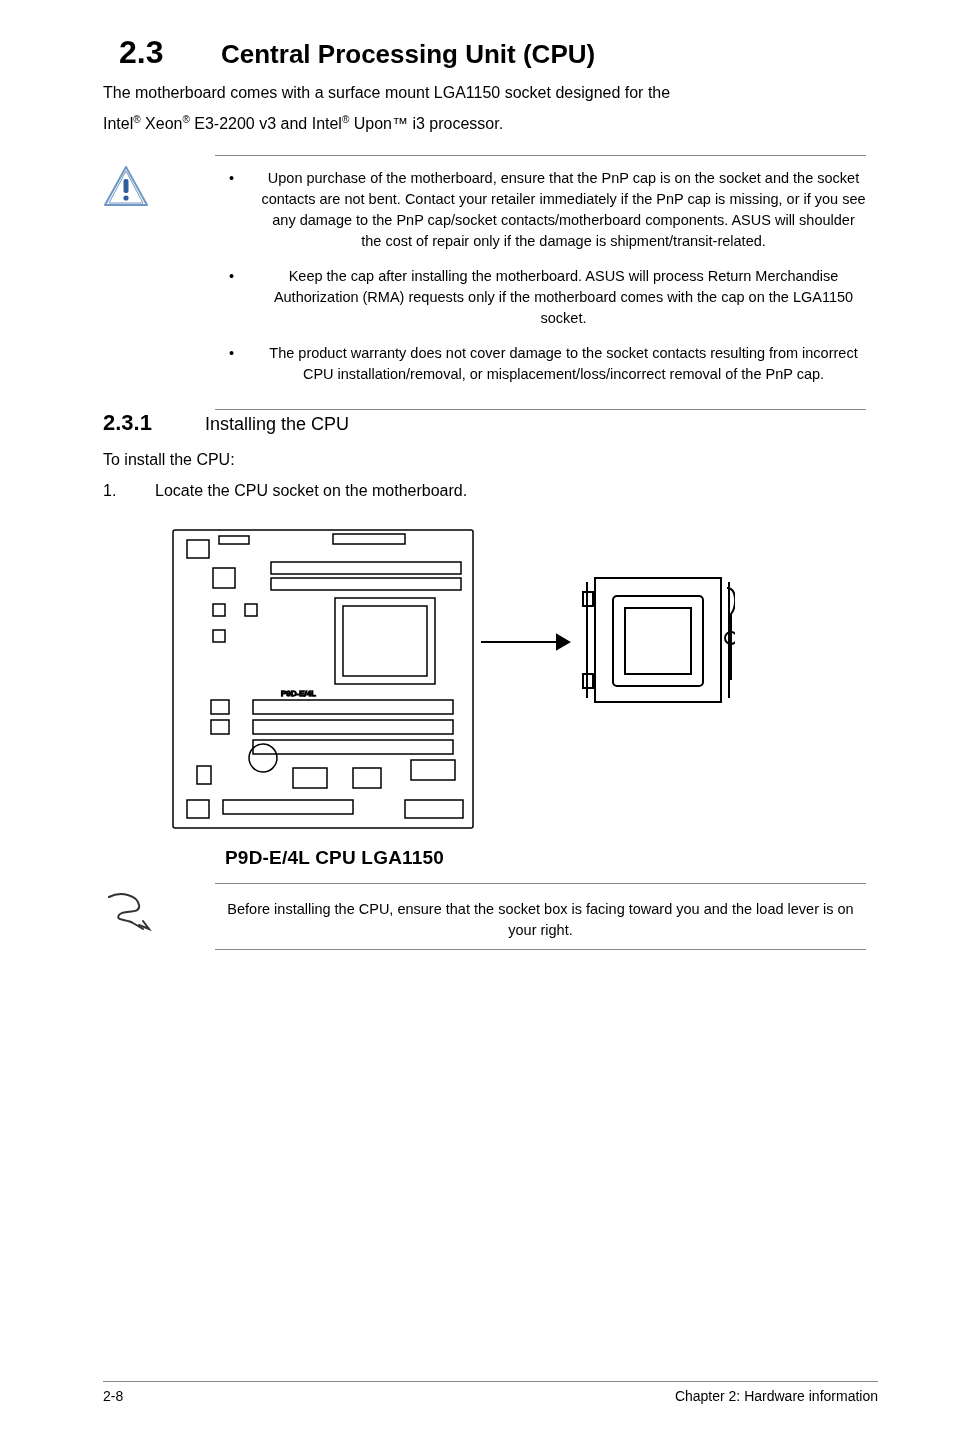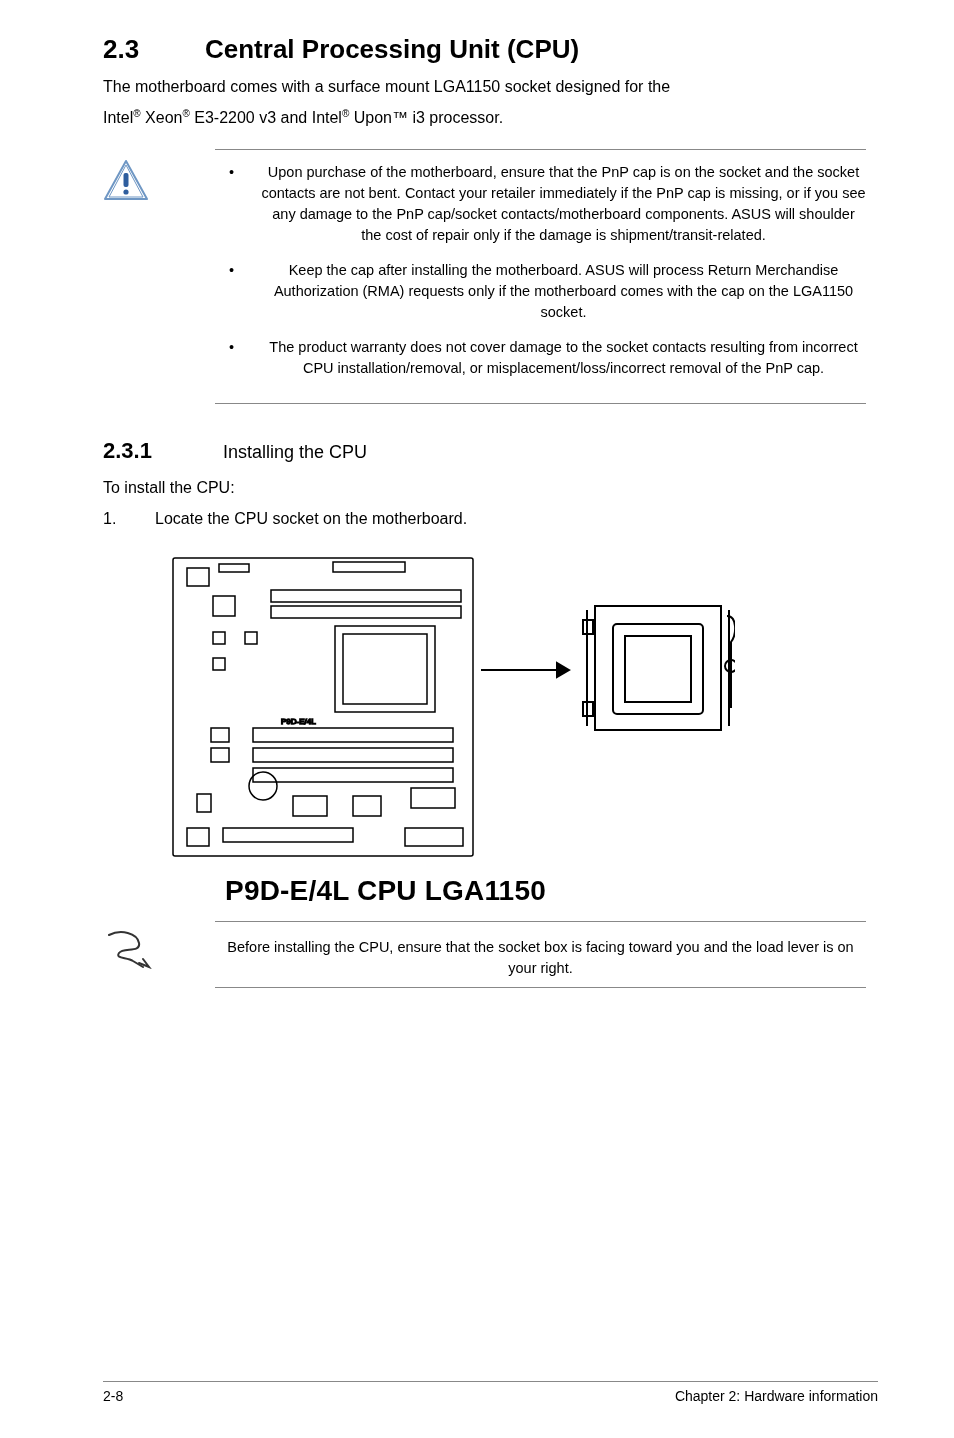--- a/index.html
+++ b/index.html
@@ -18,23 +18,24 @@
     padding: 34px 88px 0 103px;
     box-sizing: border-box;
     position: relative;
   }
   .h1-row {
     display: flex;
     align-items: baseline;
     margin-bottom: 10px;
   }
   .h1-num {
-    font-size: 26px;
+    font-size: 32px;
     font-weight: bold;
     width: 102px;
+    margin-left: 16px;
   }
   .h1-text {
     font-size: 26px;
     font-weight: bold;
   }
   .para {
     font-size: 16px;
     line-height: 1.55;
     margin: 0 0 6px 0;
   }
@@ -77,23 +78,21 @@
     left: 14px;
     top: 0;
   }
   .note-text {
     font-size: 14.5px;
     line-height: 1.45;
   }
   .h2-row {
     display: flex;
     align-items: baseline;
-    margin-top: 34px;
     margin-bottom: 12px;
-    gap: 18px;
   }
   .h2-num {
     font-size: 22px;
     font-weight: bold;
     width: 102px;
   }
   .h2-text {
     font-size: 18px;
     font-weight: normal;
     text-align: center;
@@ -115,21 +114,21 @@
     content: counter(step) ".";
     position: absolute;
     left: 0;
     top: 0;
   }
   .diagram-wrap {
     margin: 18px 0 6px 50px;
   }
   .diagram-caption {
     font-weight: bold;
-    font-size: 28px;
+    font-size: 19px;
     margin-left: 72px;
     margin-top: 2px;
     letter-spacing: 0.2px;
   }
   .footer {
     position: absolute;
     bottom: 34px;
     left: 103px;
     right: 76px;
     border-top: 1px solid #888;

